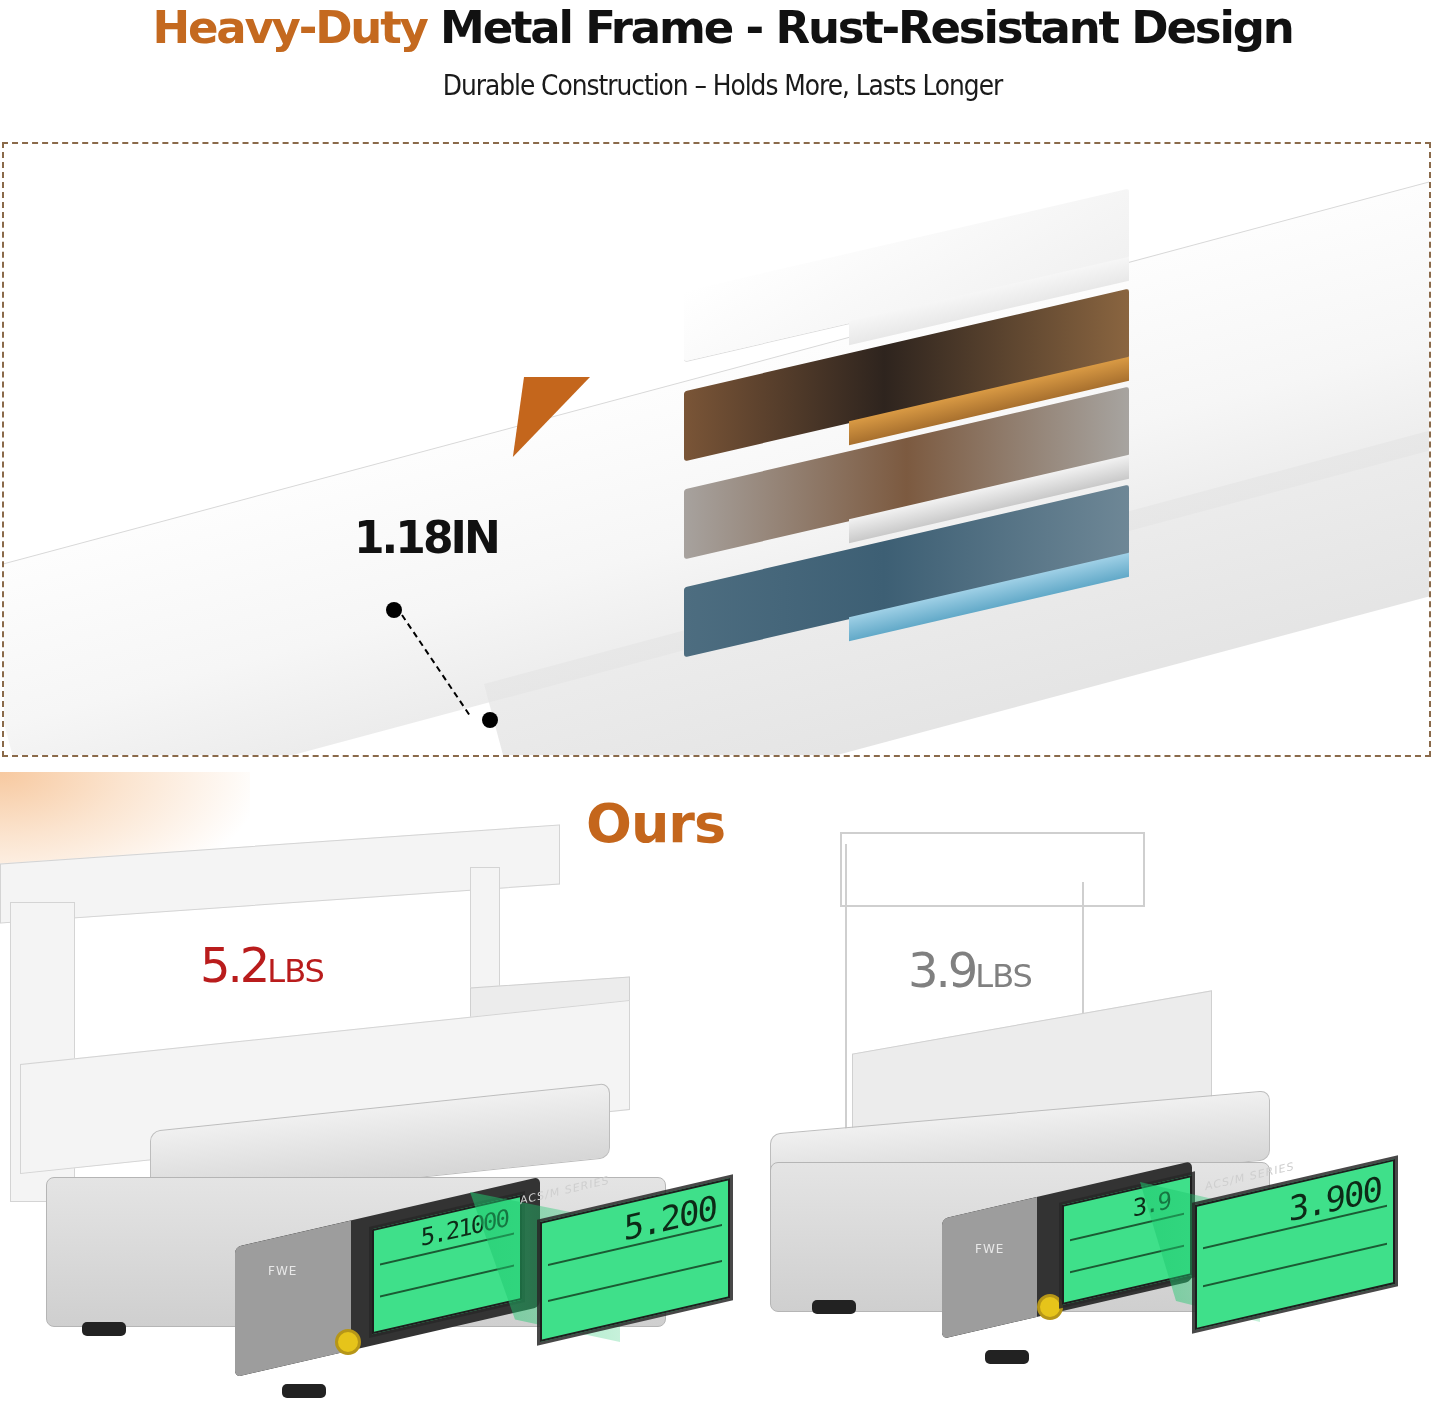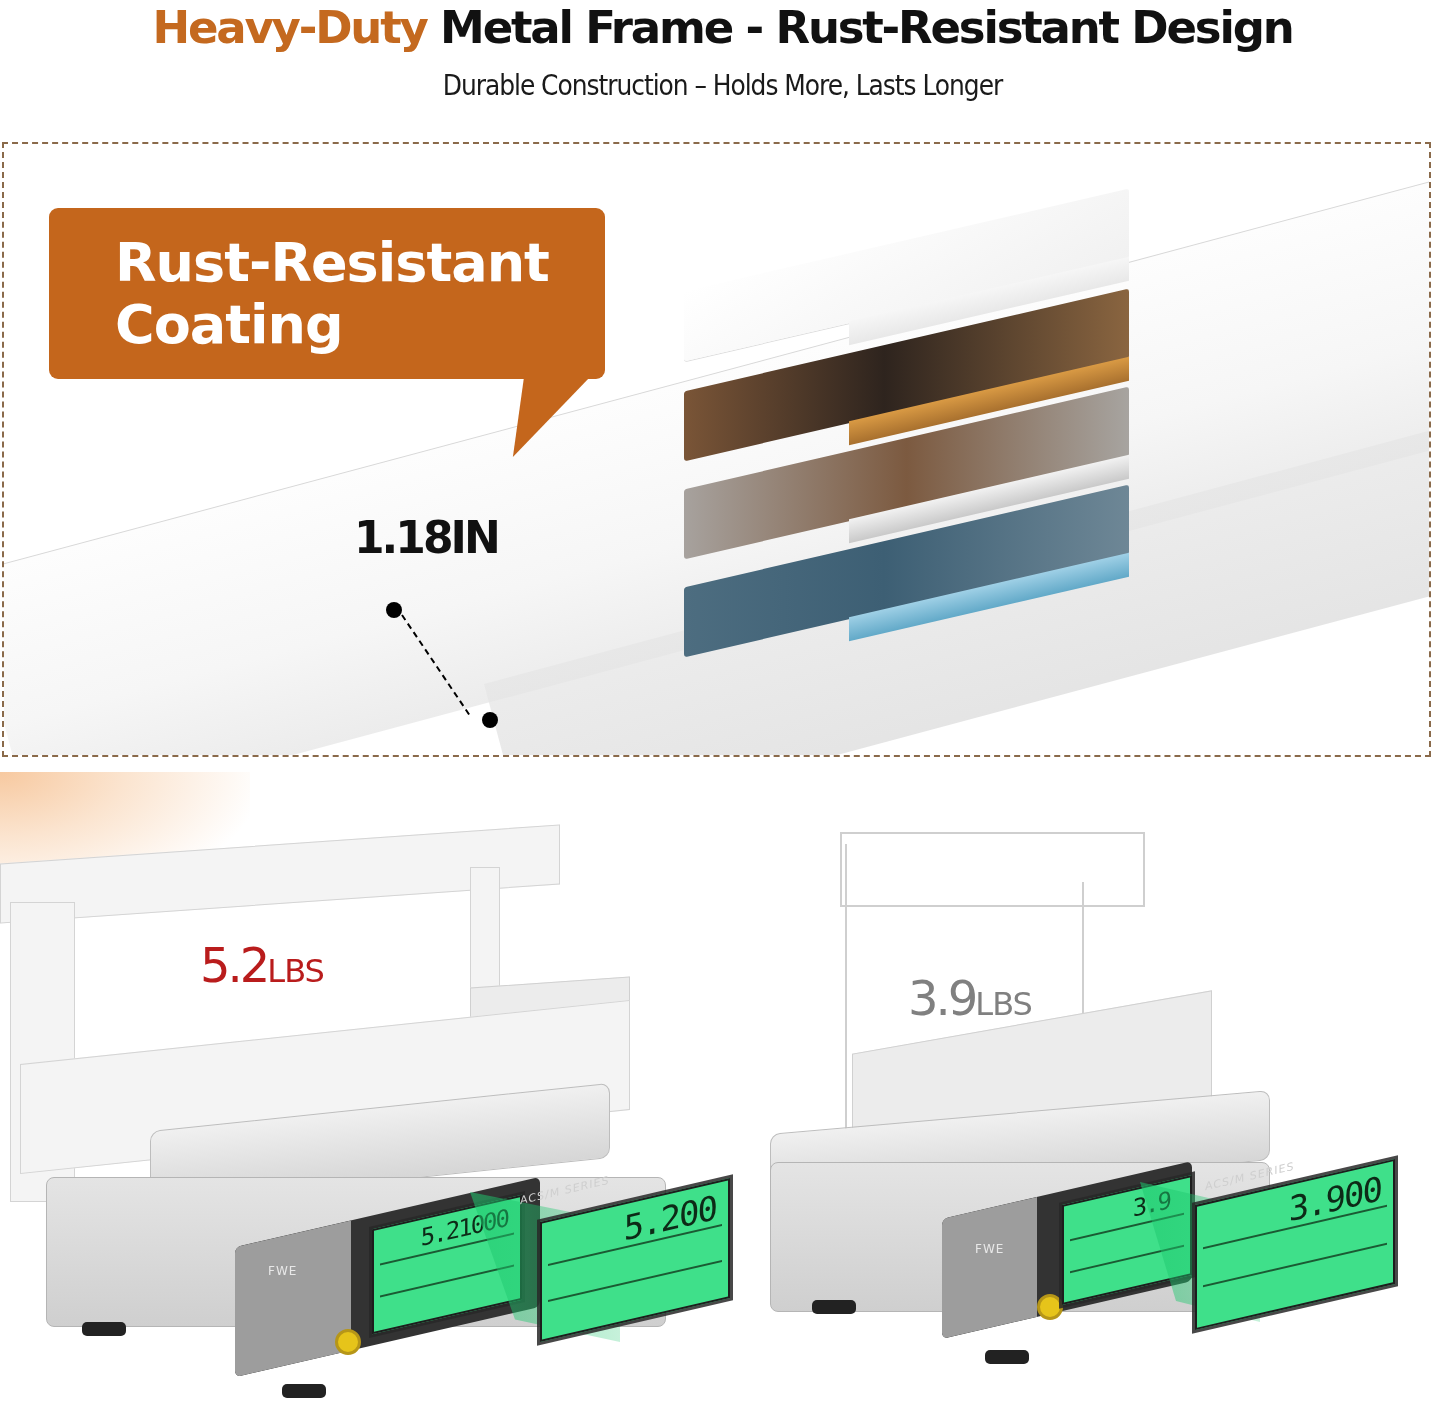--- a/index.html
+++ b/index.html
@@ -85,21 +85,21 @@
     position: absolute; left: 586px; top: 20px; font-weight: bold; font-size: 54px;
     color: #c4661c; letter-spacing: -1px;
   }
   .label-others {
     position: absolute; left: 1214px; top: 30px; font-weight: bold; font-size: 54px;
     color: #606060; letter-spacing: -1px;
   }
   .weight { position: absolute; font-size: 48px; letter-spacing: -3px; }
   .weight .unit { font-size: 32px; letter-spacing: -1px; }
   .weight-ours { left: 200px; top: 165px; color: #b91c1c; }
-  .weight-others { left: 908px; top: 170px; color: #808080; margin-top: 28px; }
+  .weight-others { left: 908px; top: 170px; color: #808080; }
 
   
   .rack-rail { position: absolute; background: #f4f4f4; border: 1px solid #d4d4d4; }
   .rack-panel { position: absolute; background: #ececec; border: 1px solid #d0d0d0; }
   .wire { position: absolute; width: 2px; background: #cfcfcf; }
 
   
   .scale-top {
     position: absolute; background: linear-gradient(180deg, #f0f0f0, #d6d6d6);
     border: 1px solid #bdbdbd; border-radius: 10px;
@@ -140,26 +140,20 @@
 
 <div class="title">
   <span class="accent">Heavy-Duty</span><span class="rest"> Metal Frame - Rust-Resistant Design</span>
 </div>
 <div class="subtitle">Durable Construction – Holds More, Lasts Longer</div>
 
 <div class="coating-panel">
   <div class="shelf-bar"></div>
   <div class="shelf-shadow"></div>
 
-  <div class="bubble">
-    <div class="bubble-text">
-      <div>Rust-Resistant</div>
-      <div>Coating</div>
-    </div>
-  </div>
   <div class="bubble-tail"></div>
 
   <div class="dim-label">1.18IN</div>
   <div class="dim-dot" style="left:382px; top:458px;"></div>
   <div class="dim-line"></div>
   <div class="dim-dot" style="left:478px; top:568px;"></div>
 
   <div class="layer layer-blue" style="left:680px; top:392px;">
     <div class="face"></div>
       <div class="edge"></div>
@@ -181,20 +175,21 @@
 <div class="compare">
   <div class="glow"></div>
 
   <div>
     <div class="rack-rail" style="left:0px; top:72px; width:560px; height:60px; transform:skewY(-4deg);"></div>
     <div class="rack-rail" style="left:10px; top:130px; width:65px; height:300px;"></div>
     <div class="rack-rail" style="left:470px; top:95px; width:30px; height:240px;"></div>
     <div class="rack-panel" style="left:470px; top:210px; width:160px; height:120px; transform:skewY(-4deg);"></div>
     <div class="rack-rail" style="left:20px; top:260px; width:610px; height:110px; transform:skewY(-6deg);"></div>
   </div>
+  <div class="label-ours">Ours</div>
   <div class="weight weight-ours">
     <span>5.2</span><span class="unit">LBS</span>
   </div>
 
   <div class="scale-top" style="left:150px; top:335px; width:460px; height:75px; transform:skewY(-6deg);"></div>
   <div class="scale-body" style="left:46px; top:405px; width:620px; height:150px;"></div>
   <div class="scale-face" style="left:235px; top:440px; width:305px; height:130px;">
     <div class="light"></div>
   </div>
   <div class="brand" style="left:268px; top:492px;">FWE</div>

